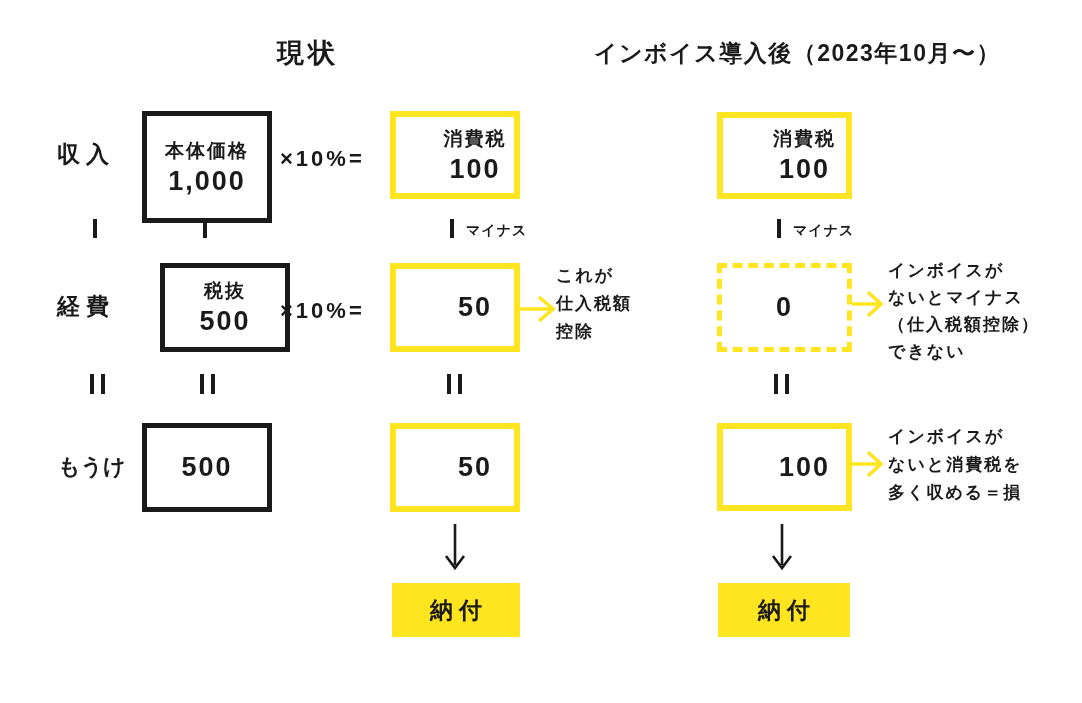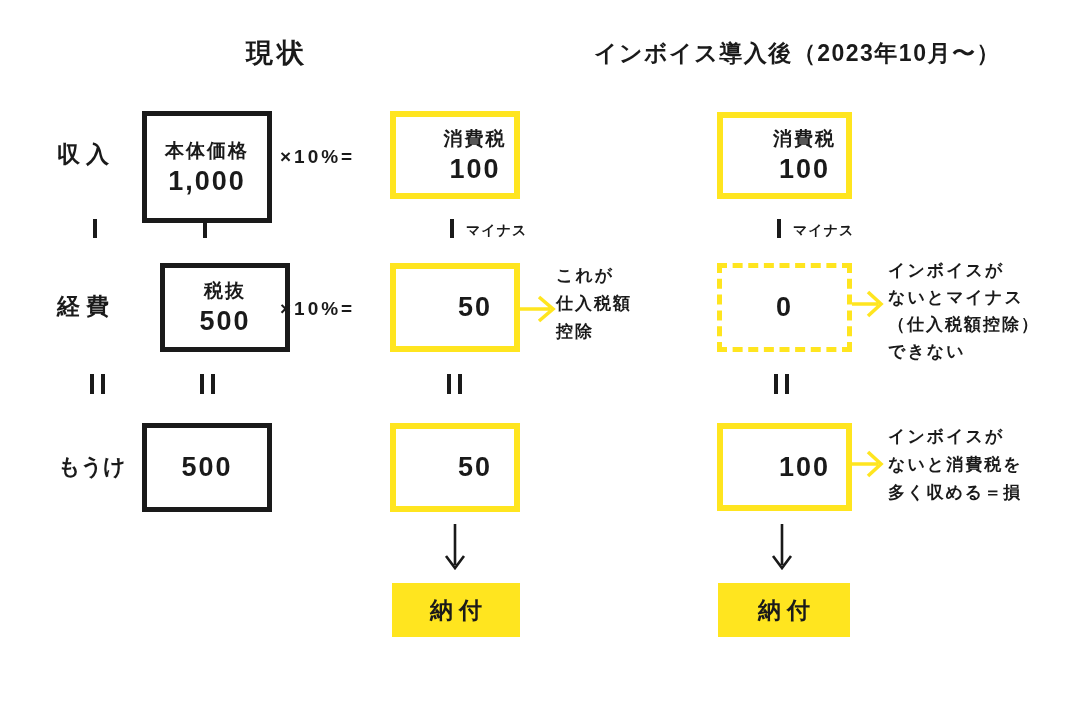--- a/index.html
+++ b/index.html
@@ -19,37 +19,37 @@
     position:absolute; display:flex; flex-direction:column;
     align-items:center; justify-content:center; background:var(--bg);
     text-align:center; gap:2px;
   }
   .box-black { border:5px solid var(--ink); }
   .box-yellow { border:6px solid var(--yellow);padding-left:40px; }
   .box-dashed { border:5px dashed var(--yellow); }
   .box-filled { background:var(--yellow); }
   .bt { font-size:19px; letter-spacing:2px; }
   .bv { font-size:27px; letter-spacing:2px; }
-  .op { font-size:19px; letter-spacing:3px; }
+  .op { font-size:22px; letter-spacing:3px; }
   .vbar { position:absolute; width:4px; height:19px; background:var(--ink); }
   .dbar { position:absolute; width:15px; height:20px;
           border-left:4px solid var(--ink); border-right:4px solid var(--ink); }
   .oplbl-s { font-size:14px; letter-spacing:1px; }
   .oplbl-d { font-size:15px; letter-spacing:3px;margin-top:48px; }
   .note { position:absolute; font-size:17px; letter-spacing:2px; line-height:28px; white-space:nowrap; }
   .note .ln { display:block; }
   .pay { font-size:23px; letter-spacing:6px; text-indent:6px; }
   svg { position:absolute; display:block; }
 </style>
 </head>
 <body>
 
 <div id="canvas">
 
-  <div class="abs hdr-l" style="left:246px;top:35px;">現状</div>
+  <div class="abs hdr-l" style="left:277px;top:35px;">現状</div>
   <div class="abs hdr-r" style="left:594px;top:38px;">インボイス導入後（2023年10月〜）</div>
 
   <div class="abs rowlbl" style="left:57px;top:139px;">収入</div>
 
   <div class="box box-black" style="left:142px;top:111px;width:130px;height:112px;">
     <div class="bt">本体価格</div>
     <div class="bv">1,000</div>
   </div>
 
   <div class="abs op" style="left:280px;top:146px;">×10%=</div>

